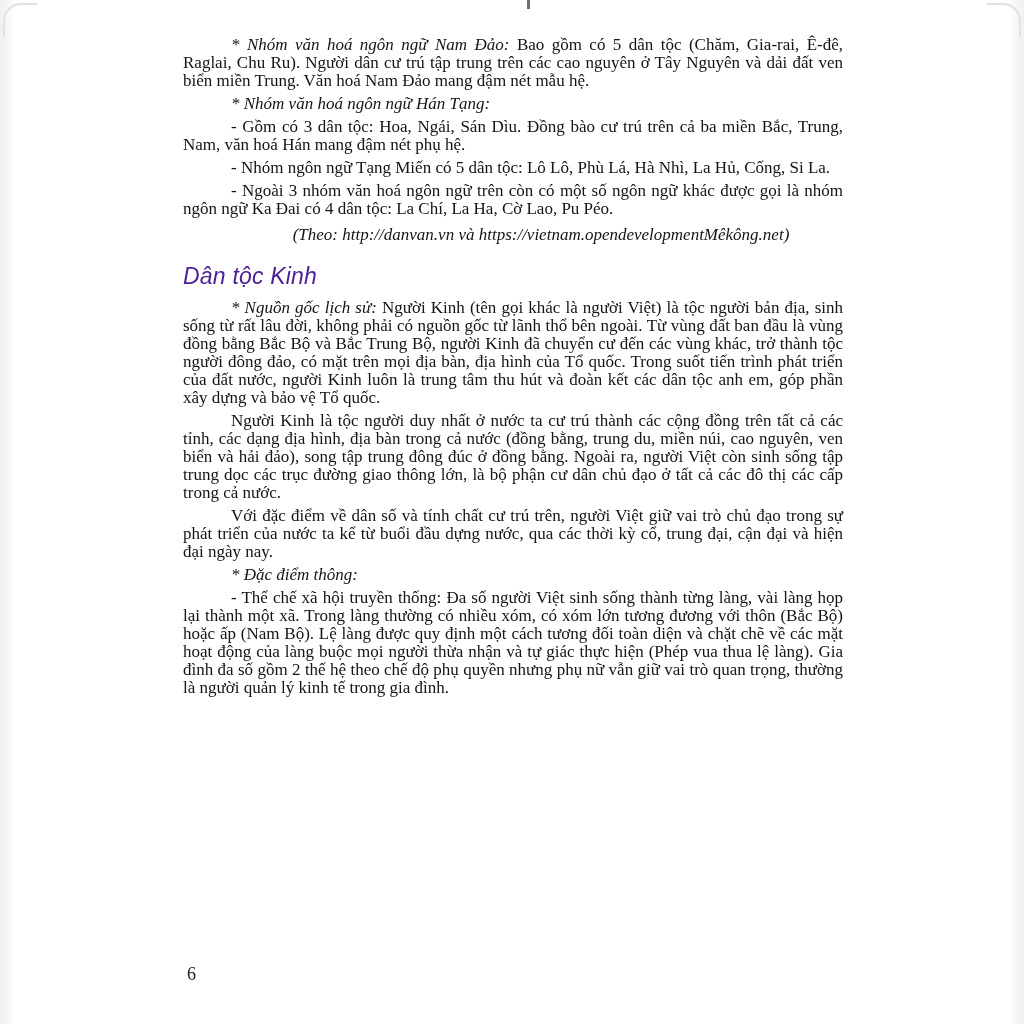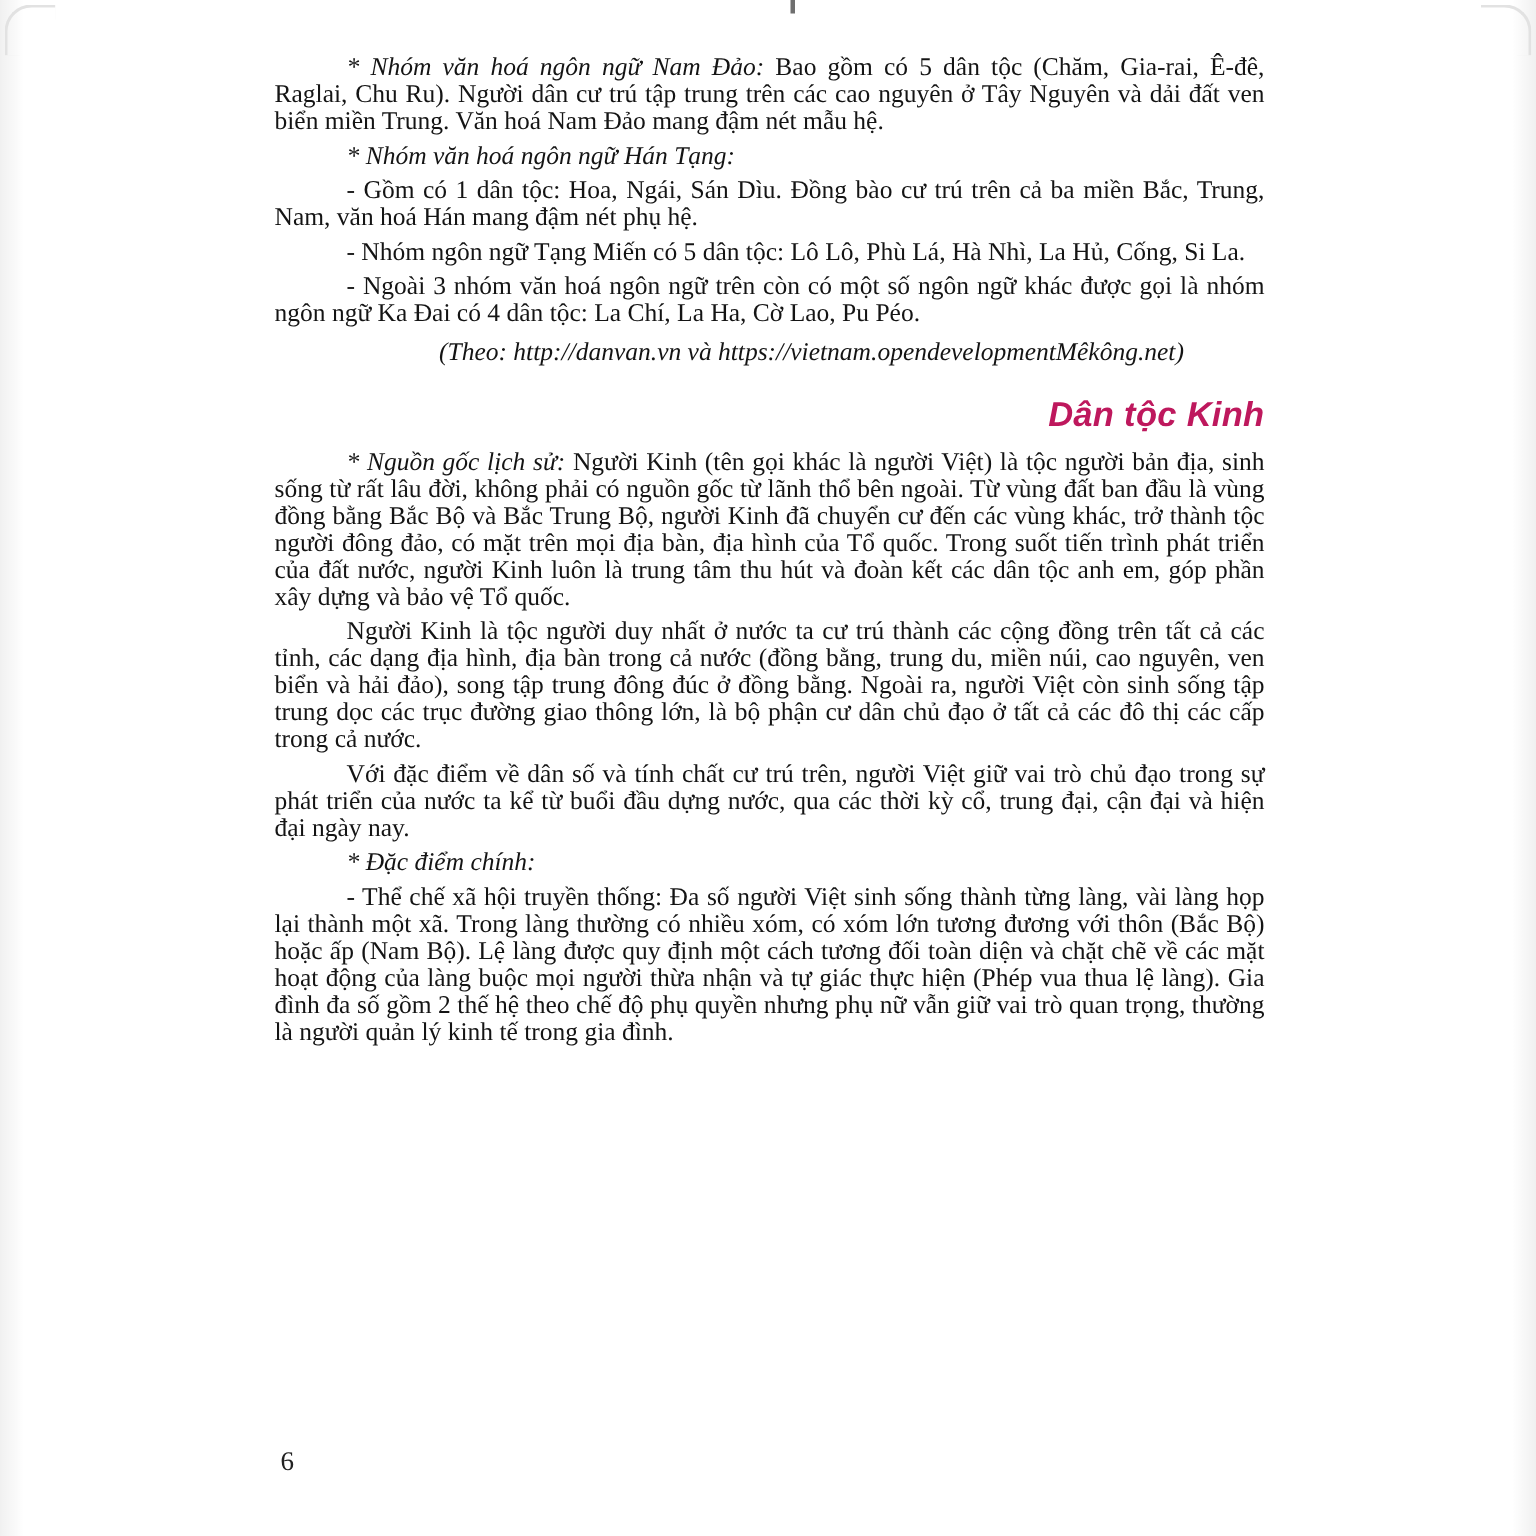--- a/index.html
+++ b/index.html
@@ -52,26 +52,26 @@
   .seg-normal { font-style: normal; }
   .seg-italic { font-style: italic; }
   .attribution {
     text-align: center;
     font-style: italic;
     text-indent: 0;
     margin: 8px 0 23px 56px;
   }
   .heading {
     font-family: "Liberation Sans", sans-serif;
-    font-weight: bold;
+    font-weight: normal;
     font-style: italic;
     font-size: 23px;
-    text-align: right;
+    text-align: left;
     margin: 22px 0 14px 0;
-    color: #be185d;
+    color: #4c1d95;
     letter-spacing: 0.2px;
   }
   .page-number {
     position: absolute;
     left: 187px;
     top: 964px;
     font-size: 18px;
     color: #222;
   }
 </style>
@@ -81,26 +81,26 @@
 <div class="page">
   <div class="edge-left"></div>
   <div class="edge-right"></div>
   <div class="corner-tl"></div>
   <div class="corner-tr"></div>
   <div class="scan-tick"></div>
 
   <div class="content">
       <p class="para"><span class="seg-italic">* Nhóm văn hoá ngôn ngữ Nam Đảo: </span><span class="seg-normal">Bao gồm có 5 dân tộc (Chăm, Gia-rai, Ê-đê, Raglai, Chu Ru). Người dân cư trú tập trung trên các cao nguyên ở Tây Nguyên và dải đất ven biển miền Trung. Văn hoá Nam Đảo mang đậm nét mẫu hệ.</span></p>
       <p class="para"><span class="seg-italic">* Nhóm văn hoá ngôn ngữ Hán Tạng:</span></p>
-      <p class="para"><span class="seg-normal">- Gồm có 1 dân tộc: Hoa, Ngái, Sán Dìu. Đồng bào cư trú trên cả ba miền Bắc, Trung, Nam, văn hoá Hán mang đậm nét phụ hệ.</span></p>
+      <p class="para"><span class="seg-normal">- Gồm có 3 dân tộc: Hoa, Ngái, Sán Dìu. Đồng bào cư trú trên cả ba miền Bắc, Trung, Nam, văn hoá Hán mang đậm nét phụ hệ.</span></p>
       <p class="para"><span class="seg-normal">- Nhóm ngôn ngữ Tạng Miến có 5 dân tộc: Lô Lô, Phù Lá, Hà Nhì, La Hủ, Cống, Si La.</span></p>
       <p class="para"><span class="seg-normal">- Ngoài 3 nhóm văn hoá ngôn ngữ trên còn có một số ngôn ngữ khác được gọi là nhóm ngôn ngữ Ka Đai có 4 dân tộc: La Chí, La Ha, Cờ Lao, Pu Péo.</span></p>
       <p class="attribution"><span class="seg-italic">(Theo: http://danvan.vn và https://vietnam.opendevelopmentMêkông.net)</span></p>
       <h2 class="heading">Dân tộc Kinh</h2>
       <p class="para"><span class="seg-italic">* Nguồn gốc lịch sử: </span><span class="seg-normal">Người Kinh (tên gọi khác là người Việt) là tộc người bản địa, sinh sống từ rất lâu đời, không phải có nguồn gốc từ lãnh thổ bên ngoài. Từ vùng đất ban đầu là vùng đồng bằng Bắc Bộ và Bắc Trung Bộ, người Kinh đã chuyển cư đến các vùng khác, trở thành tộc người đông đảo, có mặt trên mọi địa bàn, địa hình của Tổ quốc. Trong suốt tiến trình phát triển của đất nước, người Kinh luôn là trung tâm thu hút và đoàn kết các dân tộc anh em, góp phần xây dựng và bảo vệ Tổ quốc.</span></p>
       <p class="para"><span class="seg-normal">Người Kinh là tộc người duy nhất ở nước ta cư trú thành các cộng đồng trên tất cả các tỉnh, các dạng địa hình, địa bàn trong cả nước (đồng bằng, trung du, miền núi, cao nguyên, ven biển và hải đảo), song tập trung đông đúc ở đồng bằng. Ngoài ra, người Việt còn sinh sống tập trung dọc các trục đường giao thông lớn, là bộ phận cư dân chủ đạo ở tất cả các đô thị các cấp trong cả nước.</span></p>
       <p class="para"><span class="seg-normal">Với đặc điểm về dân số và tính chất cư trú trên, người Việt giữ vai trò chủ đạo trong sự phát triển của nước ta kể từ buổi đầu dựng nước, qua các thời kỳ cổ, trung đại, cận đại và hiện đại ngày nay.</span></p>
-      <p class="para"><span class="seg-italic">* Đặc điểm chính:</span></p>
+      <p class="para"><span class="seg-italic">* Đặc điểm thông:</span></p>
       <p class="para"><span class="seg-normal">- Thể chế xã hội truyền thống: Đa số người Việt sinh sống thành từng làng, vài làng họp lại thành một xã. Trong làng thường có nhiều xóm, có xóm lớn tương đương với thôn (Bắc Bộ) hoặc ấp (Nam Bộ). Lệ làng được quy định một cách tương đối toàn diện và chặt chẽ về các mặt hoạt động của làng buộc mọi người thừa nhận và tự giác thực hiện (Phép vua thua lệ làng). Gia đình đa số gồm 2 thế hệ theo chế độ phụ quyền nhưng phụ nữ vẫn giữ vai trò quan trọng, thường là người quản lý kinh tế trong gia đình.</span></p>
     </div>
 
   <div class="page-number">6</div>
 </div>
 
 </body></html>

